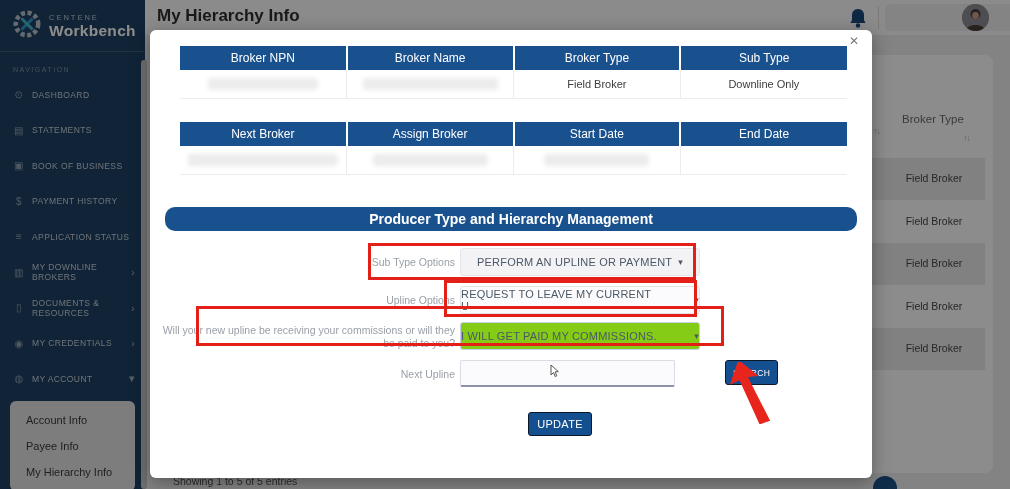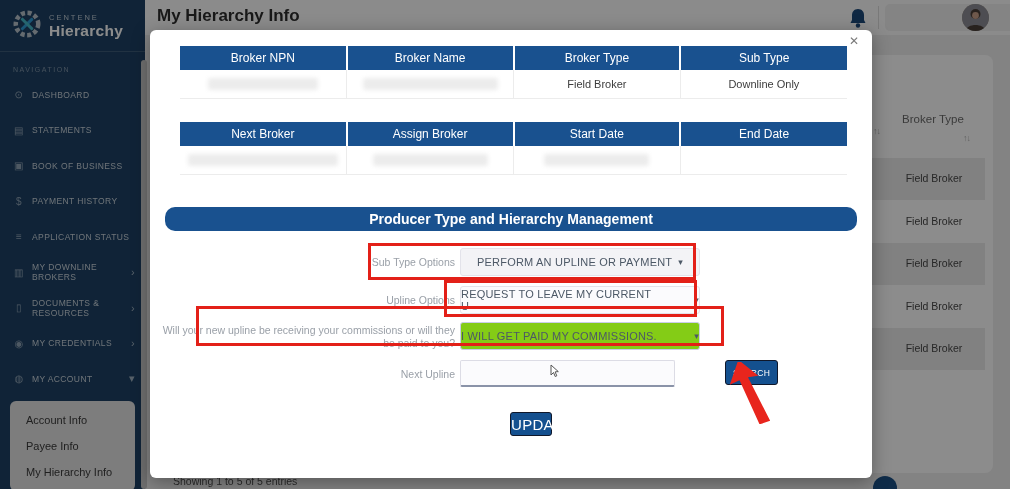--- a/index.html
+++ b/index.html
@@ -55,21 +55,21 @@
   .flabel { position:absolute; width:305px; text-align:right; font-size:10.5px; color:#9aa0a8; }
   .fdrop { position:absolute; left:310px; width:240px; height:28px; border:1px solid #e3e3ea; border-radius:3px; display:flex; align-items:center; justify-content:center; gap:6px; font-size:11px; color:#4c5866; letter-spacing:.2px; cursor:pointer; }
   .fdrop .caret { font-size:9px; color:#4c5866; }
   .drop-grey { background:#f3f3f6; }
   .drop-white { background:#fbfbfd; }
   .drop-lav { background:#84cc16; border-color:#c9cee9;justify-content:space-between; }
   .finput { position:absolute; left:310px; top:330px; width:215px; height:27px; background:#fbfbfd; border:1px solid #dcdce5; border-bottom:2px solid #8a93a8; border-radius:2px; font-size:11px; padding:0 8px; color:#333; }
   .cursor-icon { position:absolute; left:400px; top:334px; z-index:2; pointer-events:none; }
   .btn { background:#14508f; color:#fff; border:1px solid #0f172a; border-radius:3px; cursor:pointer; font-family:"Liberation Sans", sans-serif;margin-left:35px; }
   .search-btn { position:absolute; left:540px; top:330px; width:53px; height:25px; font-size:8.5px; letter-spacing:.3px; }
-  .update-btn { position:absolute; left:325px; top:382px; width:42px; height:24px; font-size:15px; letter-spacing:.3px; }
+  .update-btn { position:absolute; left:343px; top:382px; width:64px; height:24px; font-size:11px; letter-spacing:.3px; }
 
   
   .anno { position:absolute; border:3px solid #e32018; z-index:30; pointer-events:none; }
   .anno-arrow { position:absolute; z-index:30; pointer-events:none; }
 </style>
 </head>
 <body>
 
 <div id="app">
 
@@ -78,21 +78,21 @@
       <span>
         <svg width="30" height="30" viewBox="0 0 30 30">
           <circle cx="15" cy="15" r="11" fill="none" stroke="#b9c3cc" stroke-width="5" stroke-dasharray="4 2.5"></circle>
           <circle cx="15" cy="15" r="9" fill="#1e4164"></circle>
           <rect x="13.6" y="7" width="3" height="16" rx="1" fill="#2e9bd6" transform="rotate(45 15 15)"></rect>
           <rect x="13.6" y="7" width="3" height="16" rx="1" fill="#45b8c9" transform="rotate(-45 15 15)"></rect>
         </svg>
       </span>
       <span class="logo-text">
         <div class="brand-top">CENTENE</div>
-        <div class="brand-bottom">Hierarchy</div>
+        <div class="brand-bottom">Workbench</div>
       </span>
     </div>
 
     <div class="nav-label">NAVIGATION</div>
 
     <div class="nav-item">
       <span class="nico">⊙</span>
       <span class="nlabel">DASHBOARD</span>
     </div>
     <div class="nav-item">

